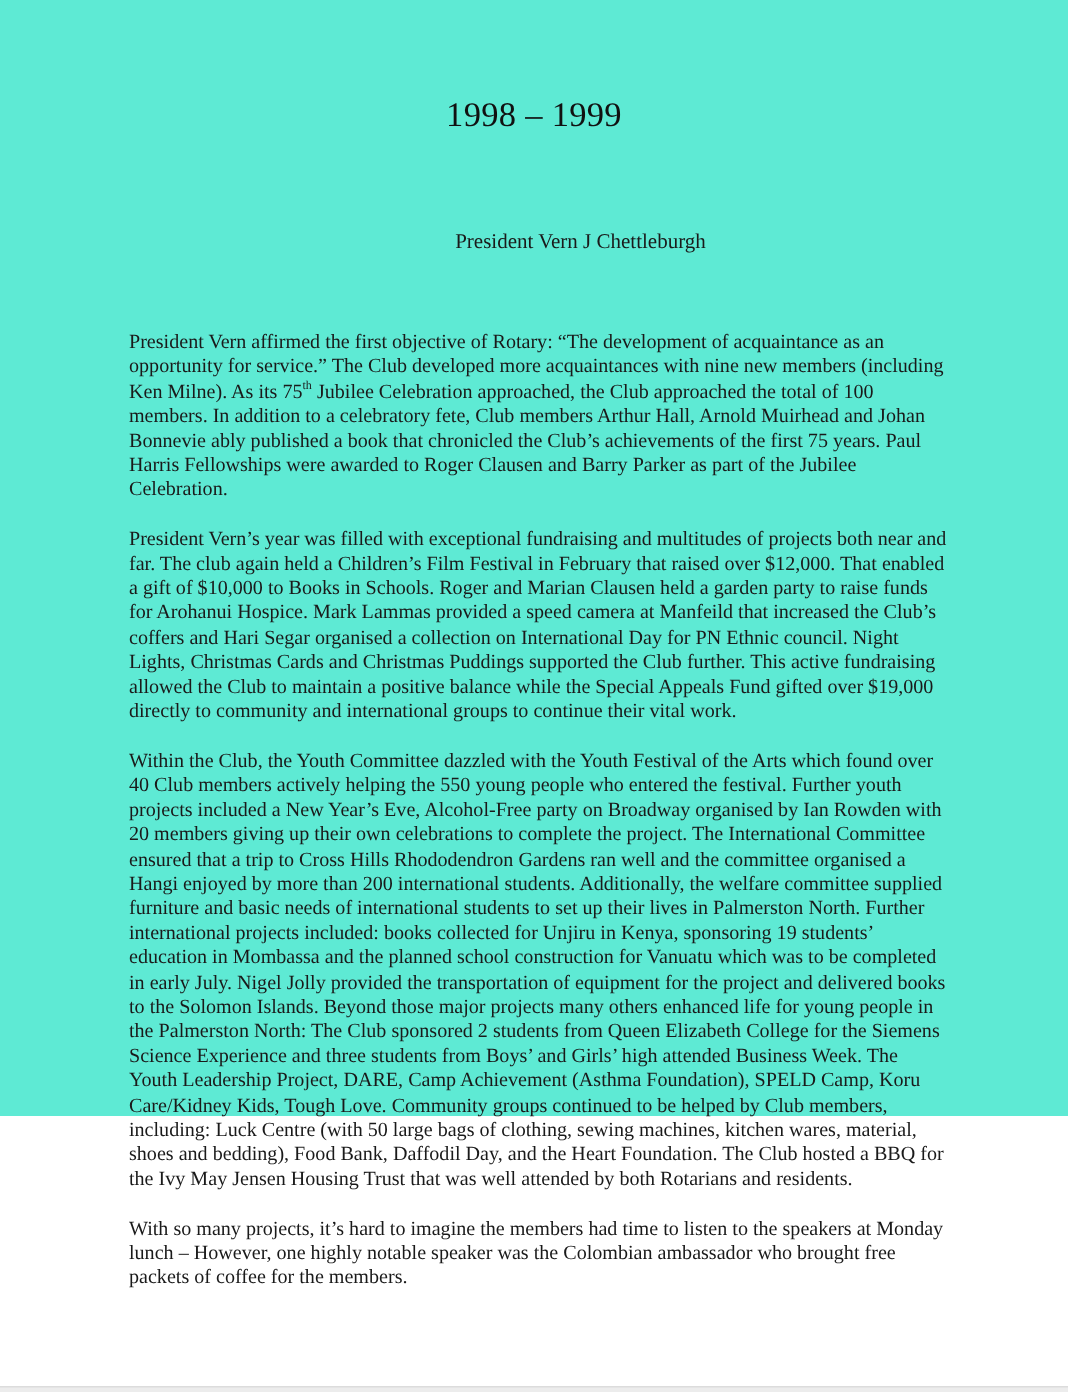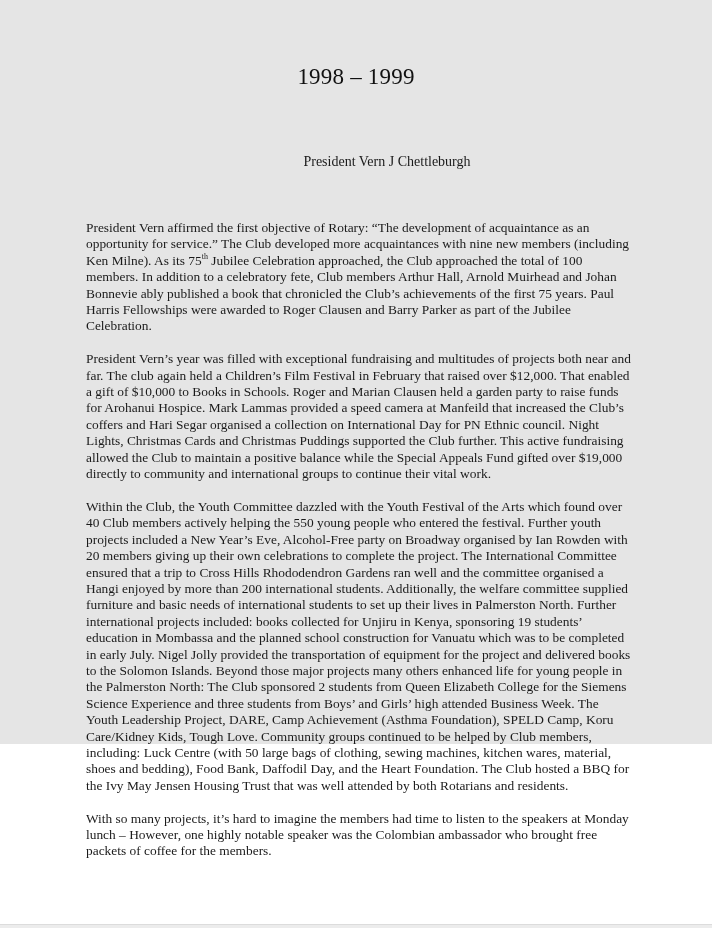--- a/index.html
+++ b/index.html
@@ -13,21 +13,21 @@
       overflow: hidden;
       position: relative;
       font-family: "Liberation Serif", "DejaVu Serif", serif;
       color: #1a1a1a;
     }
     .page {
       position: absolute;
       left: 0; top: 0;
       width: 712px;
       height: 744px;
-      background: #e5e5e5;
+      background: #5eead4;
     }
     .page-bottom-edge {
       position: absolute;
       left: 0; top: 924px;
       width: 712px;
       height: 4px;
       background: #ececec;
       border-top: 1px solid #dcdcdc;
     }
     .year-title {

